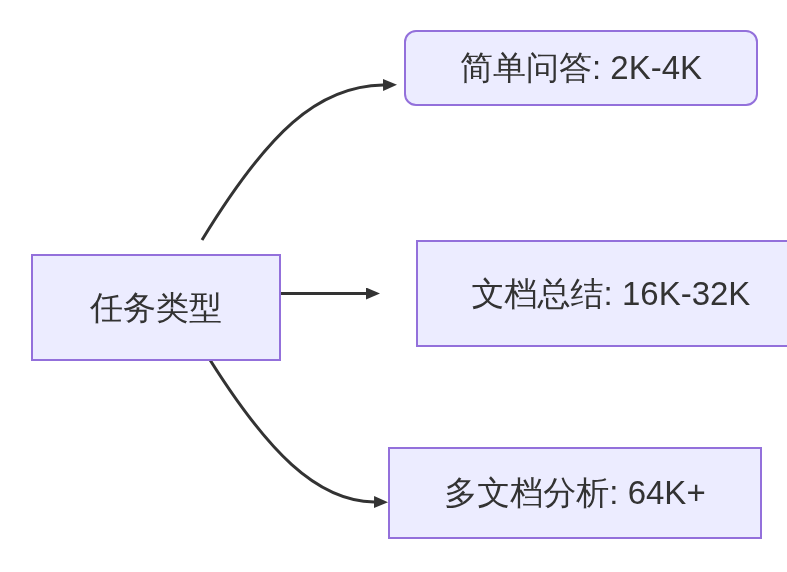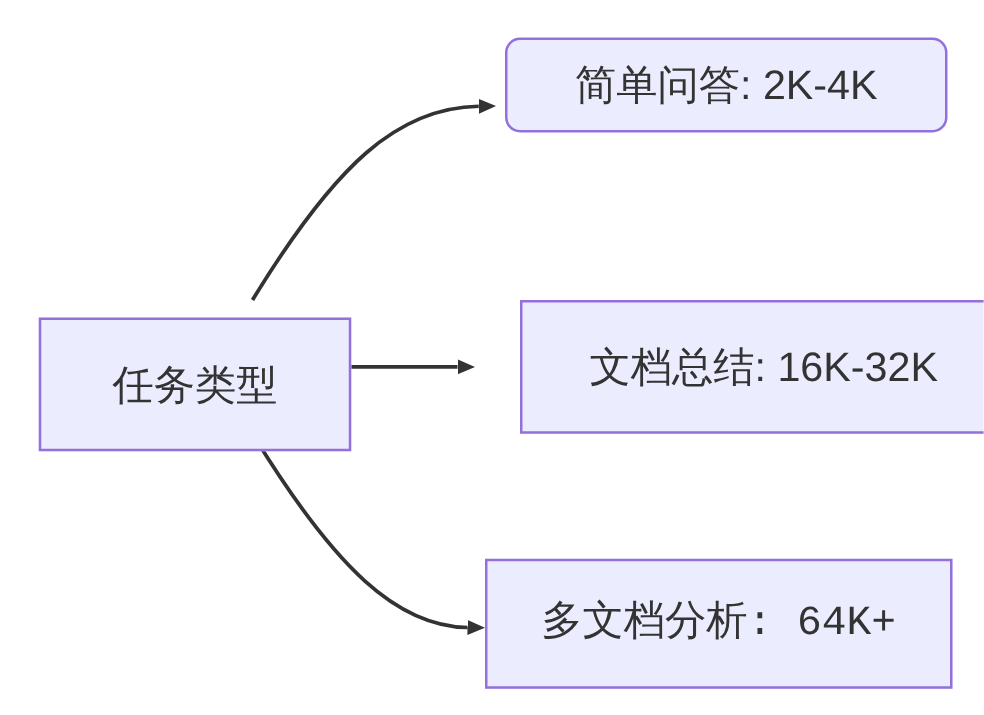--- a/index.html
+++ b/index.html
@@ -32,21 +32,21 @@
     line-height: 1.2;
     display: flex;
     align-items: center;
     justify-content: center;
     text-align: center;
     white-space: nowrap;
   }
   .node-root   { left: 31px;  top: 240px; width: 250px; height: 107px; margin-top: 14px; }
   .node-top    { left: 404px; top: 30px;  width: 354px; height: 76px; border-radius: 12px; }
   .node-mid    { left: 380px; top: 240px; width: 390px; height: 107px; margin-left: 36px; }
-  .node-bottom { left: 388px; top: 447px; width: 374px; height: 104px; font-family: Liberation Mono, monospace; }
+  .node-bottom { left: 388px; top: 447px; width: 374px; height: 92px; }
   .edge {
     fill: none;
     stroke: #333333;
     stroke-width: 3px;
   }
 </style>
 </head>
 <body>
 
 <div class="canvas">

